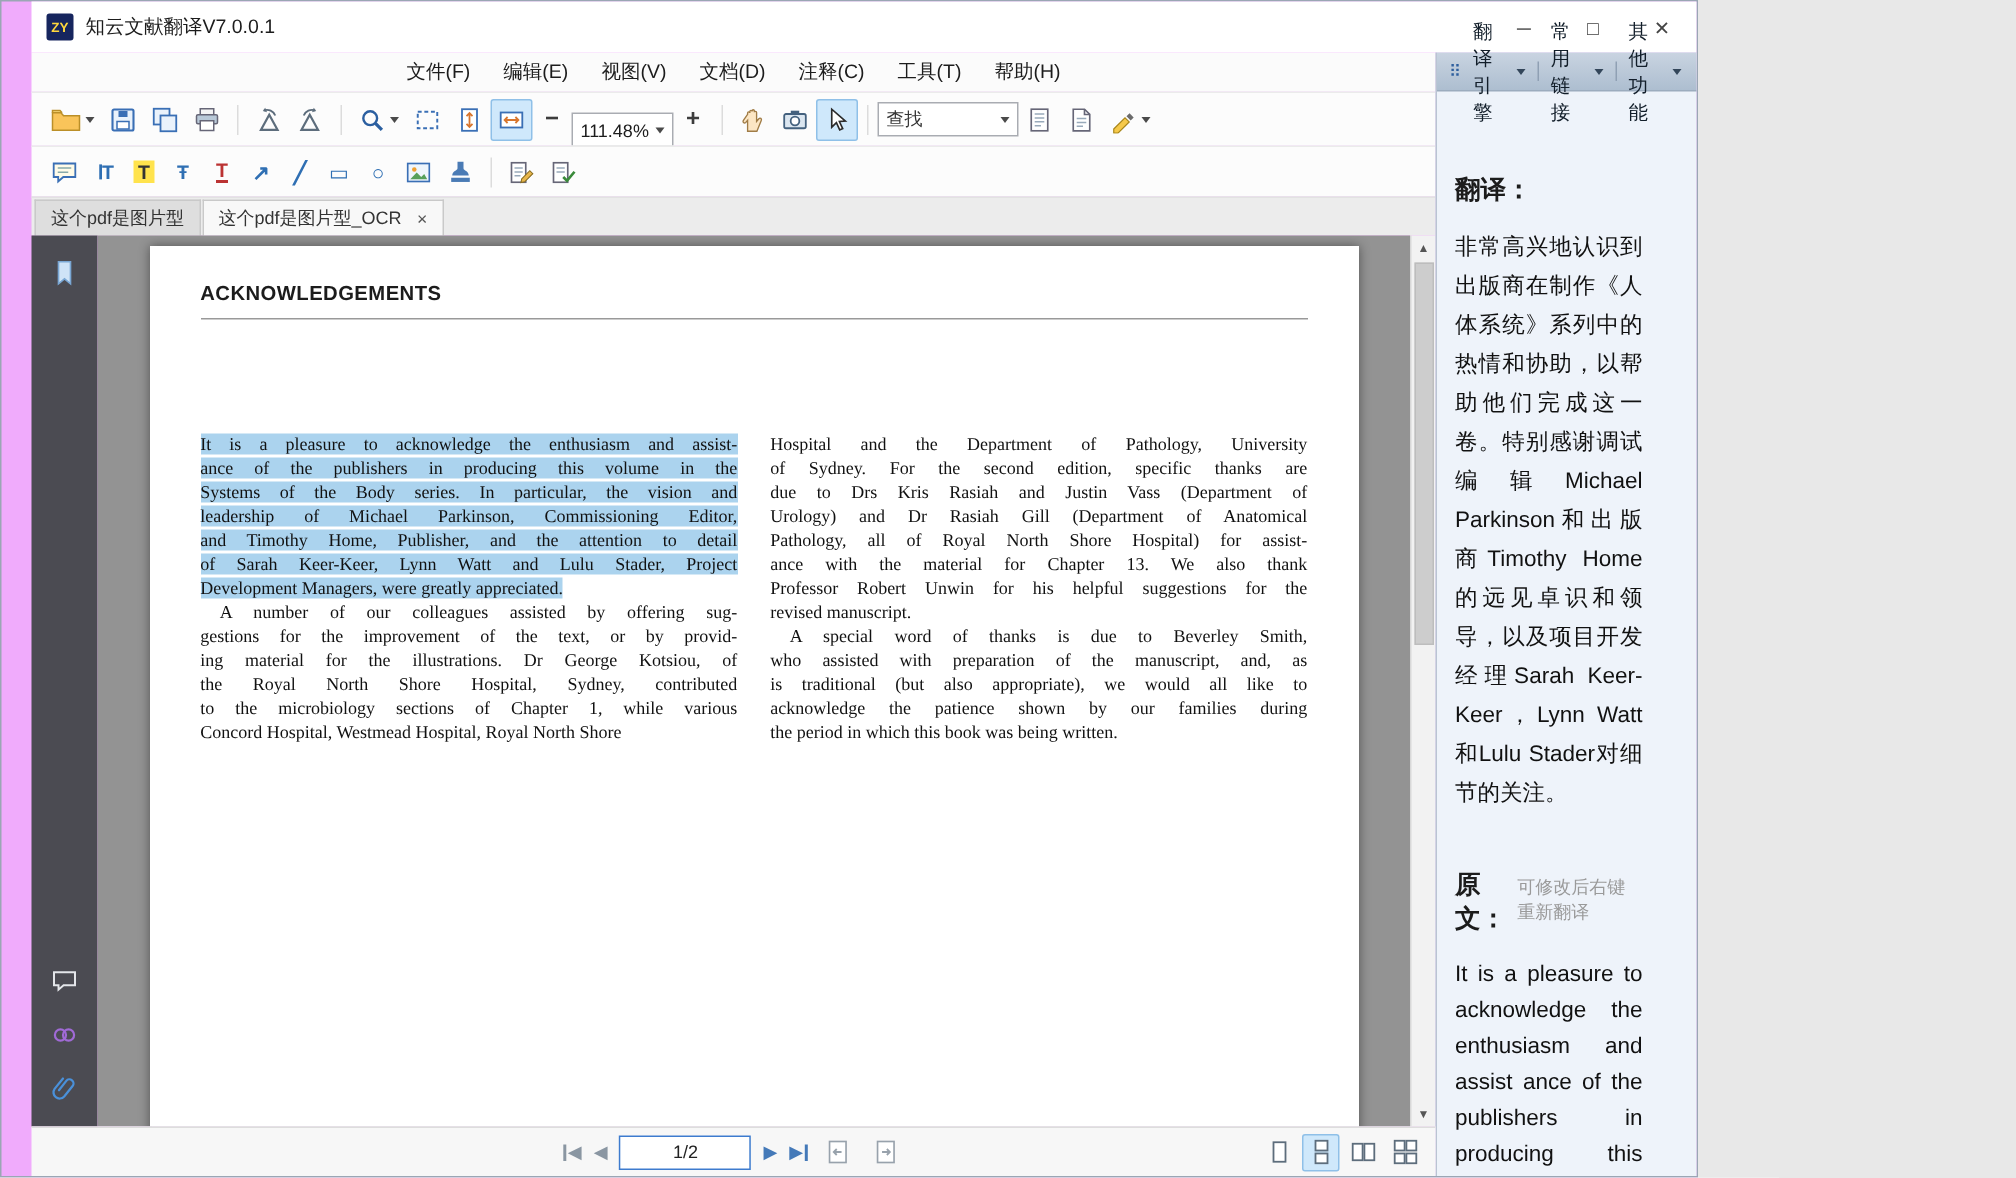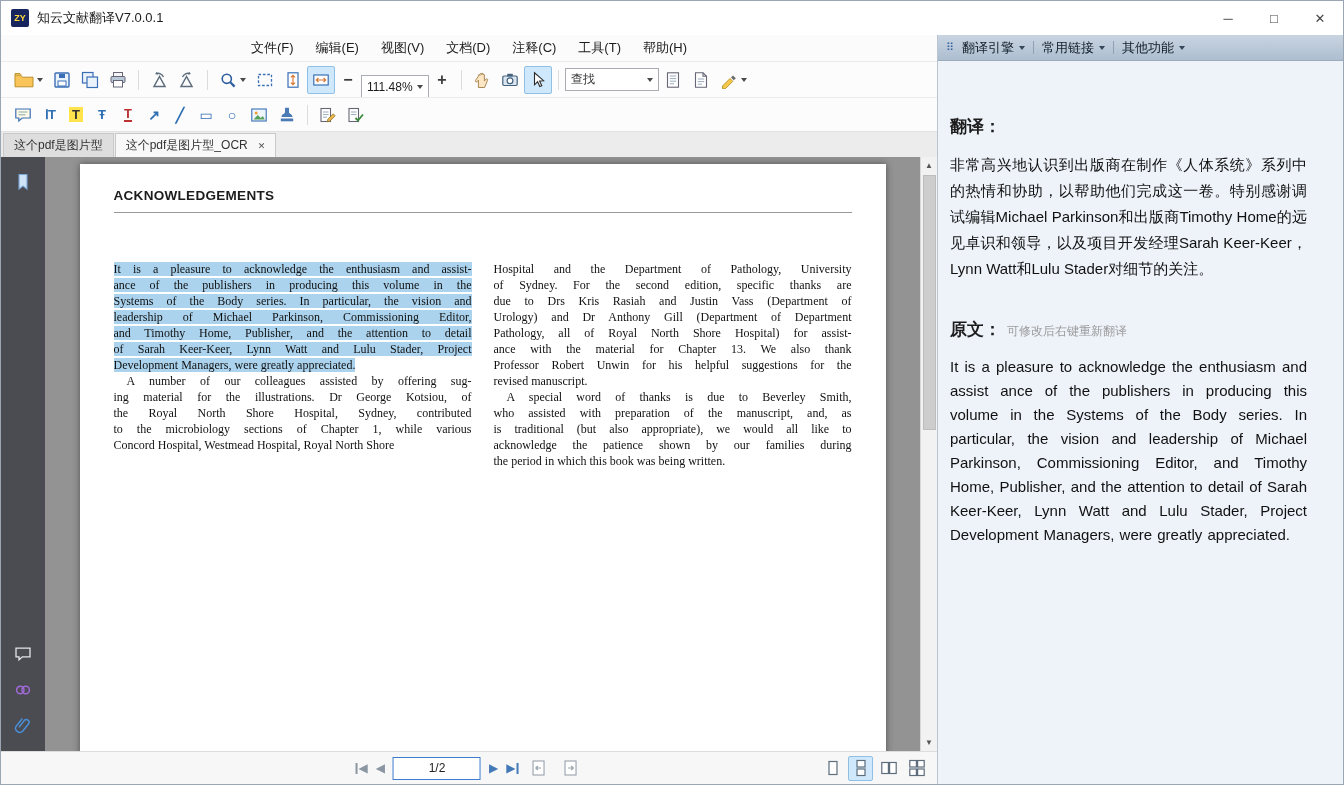--- a/index.html
+++ b/index.html
@@ -1,19 +1,19 @@
 <!DOCTYPE html>
 <html><head>
 <meta charset="utf-8">
 <style>
   * { margin:0; padding:0; box-sizing:border-box; }
   html,body { width:1344px; height:785px; overflow:hidden; background:#e8e8e8; }
   body { font-family:"Liberation Sans", sans-serif; font-size:13px; color:#1c1c1c; }
 
-  .window { width:1344px; height:785px; display:flex; flex-direction:column; background:#f0abfc; border:1px solid #9aa6b4; }
+  .window { width:1132px; height:785px; display:flex; flex-direction:column; background:#f0abfc; border:1px solid #9aa6b4;padding-left:20px; }
 
   
   .titlebar { height:34px; flex:0 0 34px; display:flex; align-items:center; gap:8px; padding-left:10px; background:#fff; }
   .app-logo { width:18px; height:18px; background:#16255e; color:#ffd83d; font-size:9px; font-weight:bold;
               display:flex; align-items:center; justify-content:center; border-radius:2px; }
   .app-title { font-size:13px; }
   .win-controls { margin-left:auto; display:flex; height:100%; }
   .win-btn { width:46px; display:flex; align-items:center; justify-content:center; font-size:13px; color:#444; }
 
   .body-row { flex:1; display:flex; min-height:0; }
@@ -60,21 +60,21 @@
   .doc-row { flex:1; display:flex; min-height:0; }
   .mini-sidebar { width:44px; flex:0 0 44px; background:#4b4b52; display:flex; flex-direction:column; align-items:center; padding:10px 0; }
   .side-btn { width:30px; height:30px; display:flex; align-items:center; justify-content:center; border-radius:3px; }
   .side-bottom { margin-top:auto; display:flex; flex-direction:column; gap:6px; align-items:center; }
 
   .pdf-view { flex:1; background:#939393; display:flex; justify-content:center; overflow:hidden; min-width:0; }
   .page { width:806px; flex:0 0 806px; margin-top:7px; background:#fff; box-shadow:0 0 7px rgba(0,0,0,0.45);
           padding:24px 34px 40px; height:920px; }
   .pdf-heading { font-weight:bold; font-size:13.5px; letter-spacing:0.3px; }
   .pdf-rule { height:1px; background:#999; margin-top:9px; }
-  .pdf-cols { display:flex; gap:22px; margin-top:48px; font-family:"Liberation Serif", serif; font-size:12px; line-height:16px; color:#111; }
+  .pdf-cols { display:flex; gap:22px; margin-top:75px; font-family:"Liberation Serif", serif; font-size:12px; line-height:16px; color:#111; }
   .pdf-col { flex:1; min-width:0; }
   .pdf-line { text-align:justify; text-align-last:justify; }
   .para .pdf-line:last-child { text-align-last:left; }
   .para.indent .pdf-line:first-child { text-indent:13px; }
   .para.hl .pdf-line span { background:#abd3ee; }
 
   .v-scroll { width:17px; flex:0 0 17px; background:#f2f2f2; border-left:1px solid #d8d8d8; display:flex; flex-direction:column; align-items:center; }
   .scroll-arrow { height:17px; width:100%; display:flex; align-items:center; justify-content:center; font-size:8px; color:#555; }
   .scroll-arrow.bottom { margin-top:auto; }
   .v-thumb { width:13px; height:255px; background:#cdcdcd; border:1px solid #bdbdbd; margin-top:1px; }
@@ -471,32 +471,33 @@
                     <div class="pdf-line"><span>It is a pleasure to acknowledge the enthusiasm and assist-</span></div>
                     <div class="pdf-line"><span>ance of the publishers in producing this volume in the</span></div>
                     <div class="pdf-line"><span>Systems of the Body series. In particular, the vision and</span></div>
                     <div class="pdf-line"><span>leadership of Michael Parkinson, Commissioning Editor,</span></div>
                     <div class="pdf-line"><span>and Timothy Home, Publisher, and the attention to detail</span></div>
                     <div class="pdf-line"><span>of Sarah Keer-Keer, Lynn Watt and Lulu Stader, Project</span></div>
                     <div class="pdf-line"><span>Development Managers, were greatly appreciated.</span></div>
                   </div>
                 <div class="para indent">
                     <div class="pdf-line"><span>A number of our colleagues assisted by offering sug-</span></div>
+                    <div class="pdf-line"><span>gestions for the improvement of the text, or by provid-</span></div>
                     <div class="pdf-line"><span>ing material for the illustrations. Dr George Kotsiou, of</span></div>
                     <div class="pdf-line"><span>the Royal North Shore Hospital, Sydney, contributed</span></div>
                     <div class="pdf-line"><span>to the microbiology sections of Chapter 1, while various</span></div>
                     <div class="pdf-line"><span>Concord Hospital, Westmead Hospital, Royal North Shore</span></div>
                   </div>
               </div>
               <div class="pdf-col">
                 <div class="para">
                     <div class="pdf-line"><span>Hospital and the Department of Pathology, University</span></div>
                     <div class="pdf-line"><span>of Sydney. For the second edition, specific thanks are</span></div>
                     <div class="pdf-line"><span>due to Drs Kris Rasiah and Justin Vass (Department of</span></div>
-                    <div class="pdf-line"><span>Urology) and Dr Anthony Gill (Department of Department</span></div>
+                    <div class="pdf-line"><span>Urology) and Dr Rasiah Gill (Department of Anatomical</span></div>
                     <div class="pdf-line"><span>Pathology, all of Royal North Shore Hospital) for assist-</span></div>
                     <div class="pdf-line"><span>ance with the material for Chapter 13. We also thank</span></div>
                     <div class="pdf-line"><span>Professor Robert Unwin for his helpful suggestions for the</span></div>
                     <div class="pdf-line"><span>revised manuscript.</span></div>
                   </div>
                 <div class="para indent">
                     <div class="pdf-line"><span>A special word of thanks is due to Beverley Smith,</span></div>
                     <div class="pdf-line"><span>who assisted with preparation of the manuscript, and, as</span></div>
                     <div class="pdf-line"><span>is traditional (but also appropriate), we would all like to</span></div>
                     <div class="pdf-line"><span>acknowledge the patience shown by our families during</span></div>

